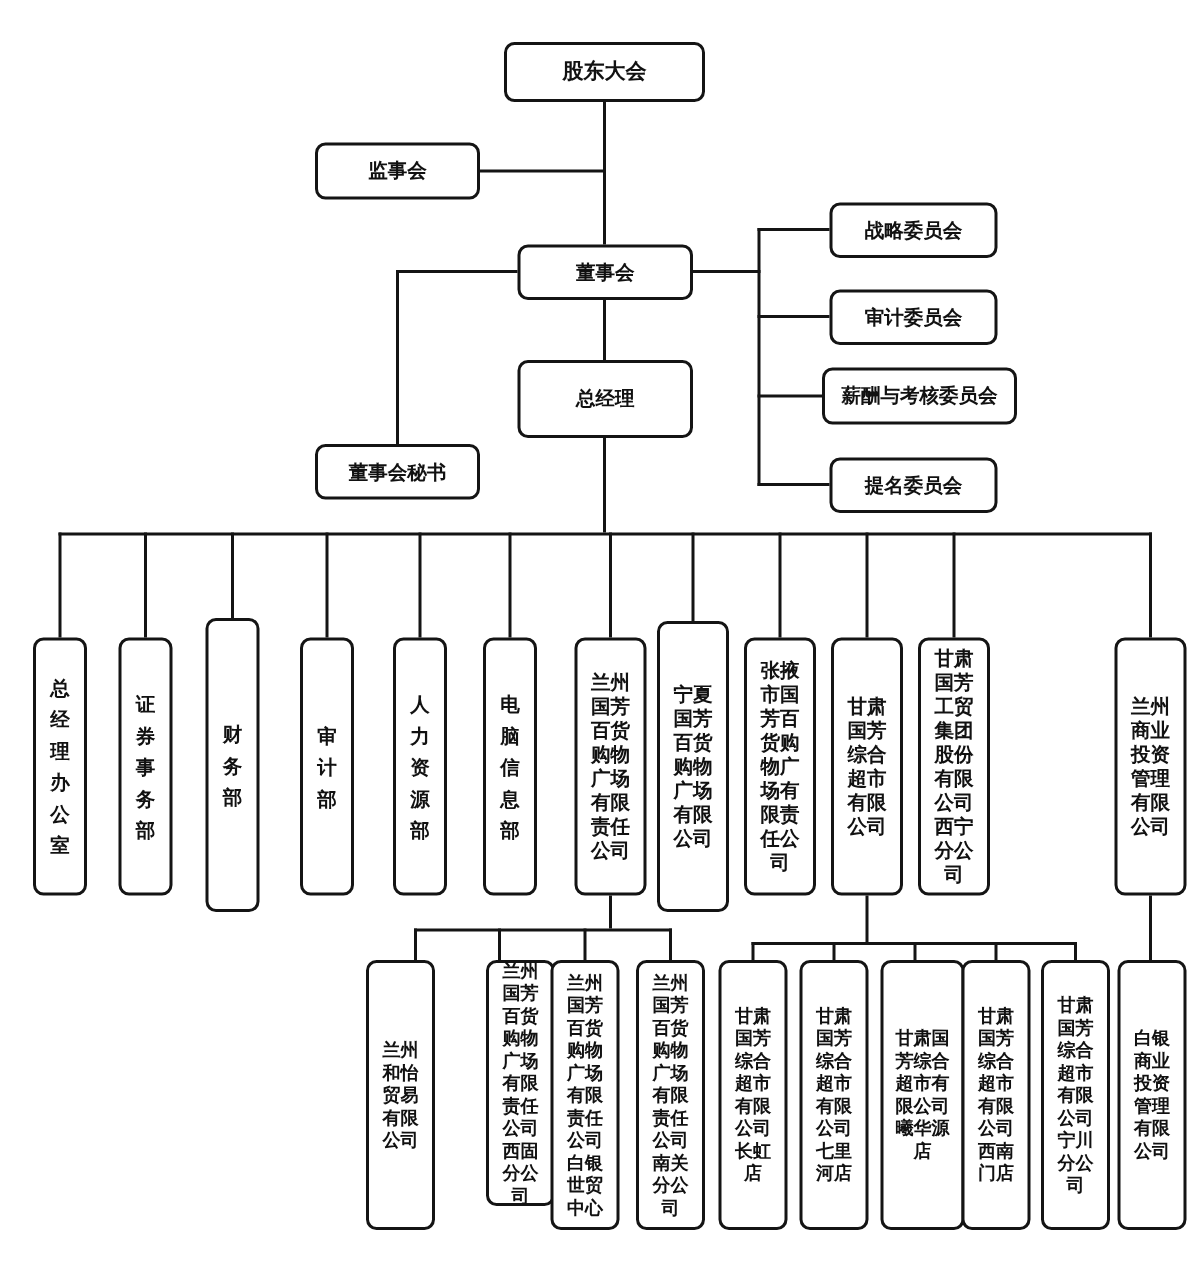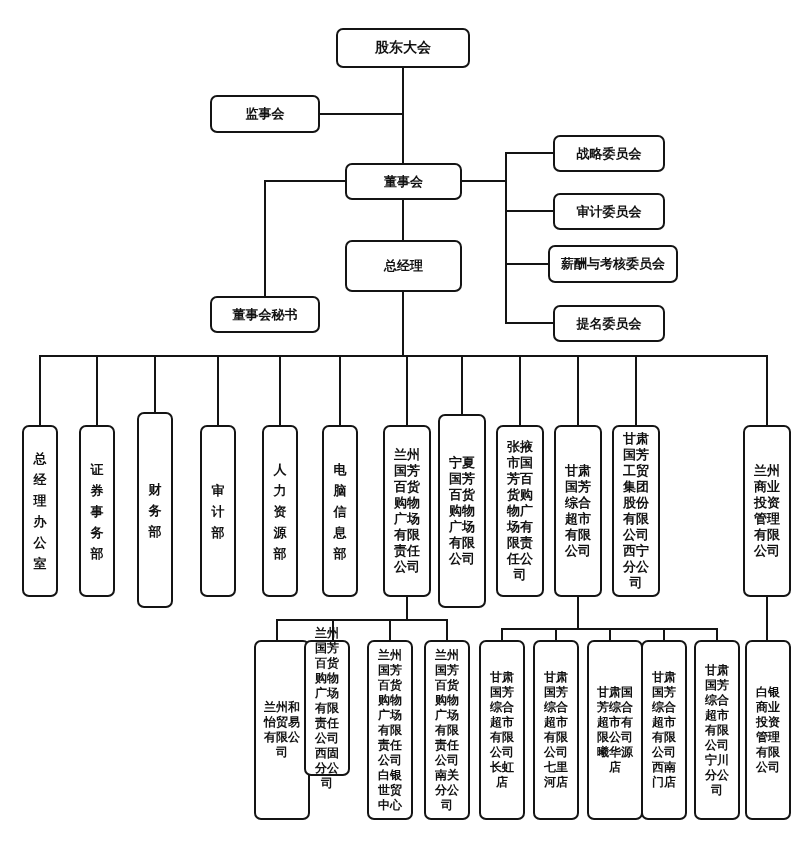--- a/index.html
+++ b/index.html
@@ -88,22 +88,22 @@
   <div class="node v1" style="left:200px;top:425px;width:36px;height:172px">审计部</div>
   <div class="node v1" style="left:262px;top:425px;width:36px;height:172px">人力资源部</div>
   <div class="node v1" style="left:322px;top:425px;width:36px;height:172px">电脑信息部</div>
   <div class="node v2" style="left:383px;top:425px;width:48px;height:172px">兰州国芳百货购物广场有限责任公司</div>
   <div class="node v2" style="left:438px;top:414px;width:48px;height:194px">宁夏国芳百货购物广场有限公司</div>
   <div class="node v2" style="left:496px;top:425px;width:48px;height:172px">张掖市国芳百货购物广场有限责任公司</div>
   <div class="node v2" style="left:554px;top:425px;width:48px;height:172px">甘肃国芳综合超市有限公司</div>
   <div class="node v2" style="left:612px;top:425px;width:48px;height:172px">甘肃国芳工贸集团股份有限公司西宁分公司</div>
   <div class="node v2" style="left:743px;top:425px;width:48px;height:172px">兰州商业投资管理有限公司</div>
 
-  <div class="node v3" style="left:254px;top:640px;width:56px;height:180px">兰州和怡贸易有限公司</div>
-  <div class="node v3" style="left:304px;top:640px;width:46px;height:136px">兰州国芳百货购物广场有限责任公司西固分公司</div>
+  <div class="node v3" style="left:244px;top:640px;width:46px;height:180px">兰州和怡贸易有限公司</div>
+  <div class="node v3" style="left:324px;top:640px;width:46px;height:164px">兰州国芳百货购物广场有限责任公司西固分公司</div>
   <div class="node v3" style="left:367px;top:640px;width:46px;height:180px">兰州国芳百货购物广场有限责任公司白银世贸中心</div>
   <div class="node v3" style="left:424px;top:640px;width:46px;height:180px">兰州国芳百货购物广场有限责任公司南关分公司</div>
   <div class="node v3" style="left:479px;top:640px;width:46px;height:180px">甘肃国芳综合超市有限公司长虹店</div>
   <div class="node v3" style="left:533px;top:640px;width:46px;height:180px">甘肃国芳综合超市有限公司七里河店</div>
   <div class="node v3" style="left:587px;top:640px;width:56px;height:180px">甘肃国芳综合超市有限公司曦华源店</div>
   <div class="node v3" style="left:641px;top:640px;width:46px;height:180px">甘肃国芳综合超市有限公司西南门店</div>
   <div class="node v3" style="left:694px;top:640px;width:46px;height:180px">甘肃国芳综合超市有限公司宁川分公司</div>
   <div class="node v3" style="left:745px;top:640px;width:46px;height:180px">白银商业投资管理有限公司</div>
 
 </div>

